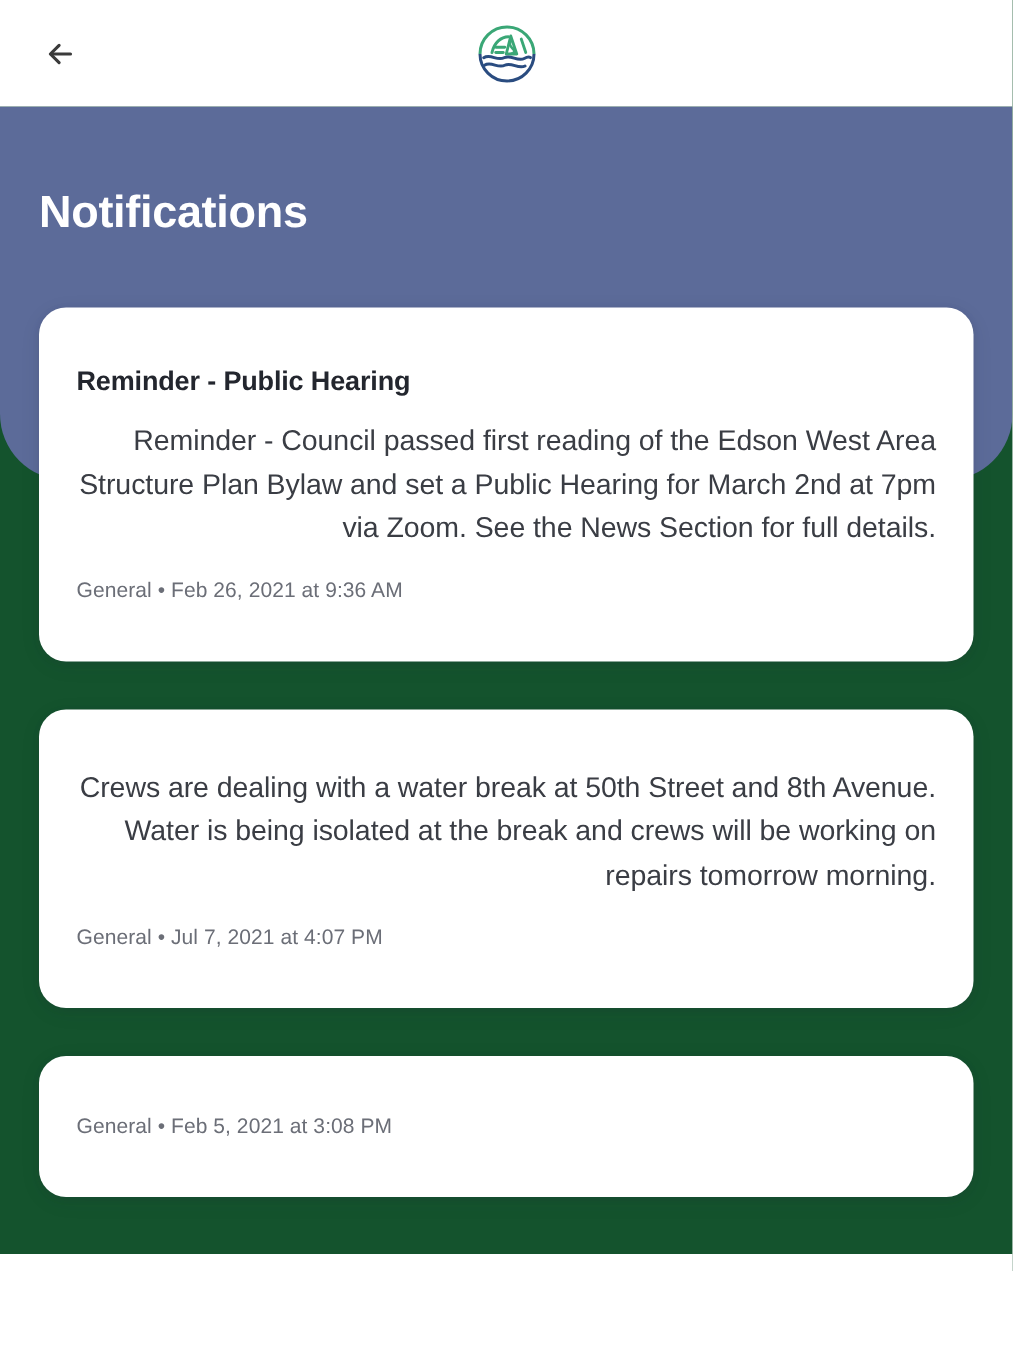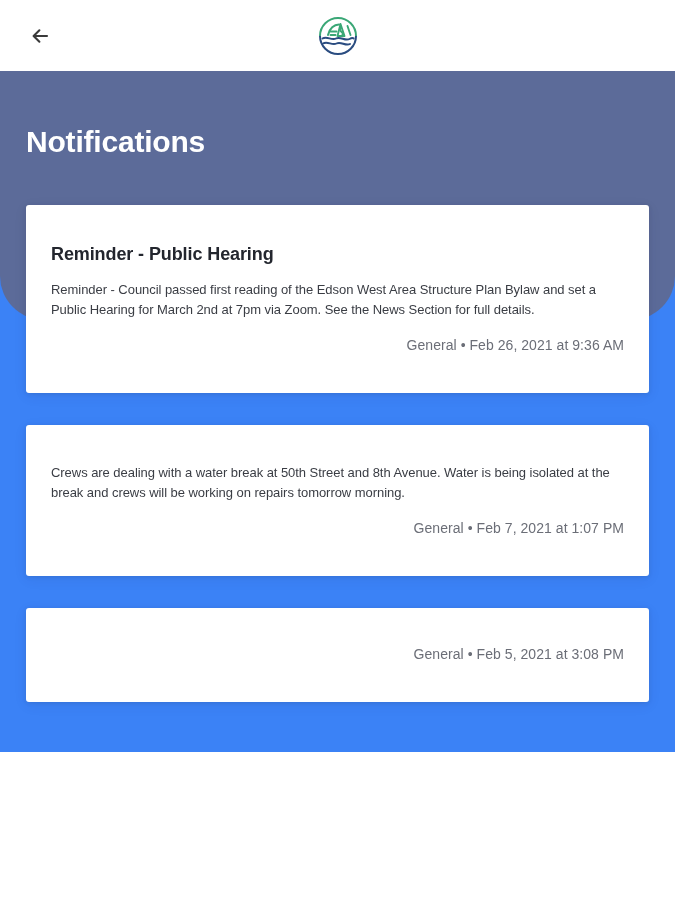--- a/index.html
+++ b/index.html
@@ -6,22 +6,22 @@
   html, body {
     width:675px; height:900px;
     overflow:hidden;
     background:#ffffff;
     font-family:"Liberation Sans", sans-serif;
     -webkit-font-smoothing:antialiased;
   }
 
   #app {
     position:relative;
-    width:675px; height:752px;
-    background:#3b82f6;
+    width:675px; height:836px;
+    background:#14532d;
     overflow:hidden;
   }
 
   
   .appbar {
     position:relative;
     height:71px;
     background:#ffffff;
     display:flex;
     align-items:center;
@@ -69,46 +69,46 @@
   
   .list {
     position:absolute;
     top:205px; left:0;
     width:675px;
     padding:0 26px;
     z-index:3;
   }
   .card {
     background:#ffffff;
-    border-radius:3px;
+    border-radius:18px;
     box-shadow:0 1px 4px rgba(40,45,65,0.13), 0 3px 14px rgba(40,45,65,0.07);
     padding:38px 25px 40px 25px;
     margin-bottom:32px;
     cursor:pointer;
   }
   .card-title {
     font-size:18px;
     font-weight:bold;
     color:#23262e;
     line-height:1.25;
     letter-spacing:-0.1px;
     margin-bottom:14px;
   }
   .card-body {
-    font-size:13px;
+    font-size:19px;
     color:#3a3d44;
     line-height:1.55;
     letter-spacing:-0.05px;
     margin-bottom:17px;
+    text-align:right;
   }
   .card-meta {
     font-size:14px;
     color:#6b6e77;
     letter-spacing:0.05px;
-    text-align:right;
   }
 </style>
 </head>
 <body>
 
 <div id="app">
 
   <div class="appbar">
     <div class="back-btn">
       <span>
@@ -145,21 +145,21 @@
   <div class="list">
 
     <div class="card">
       <div class="card-title">Reminder - Public Hearing</div>
       <div class="card-body">Reminder - Council passed first reading of the Edson West Area Structure Plan Bylaw and set a Public Hearing for March 2nd at 7pm via Zoom. See the News Section for full details.</div>
       <div class="card-meta">General • Feb 26, 2021 at 9:36 AM</div>
     </div>
 
     <div class="card">
       <div class="card-body">Crews are dealing with a water break at 50th Street and 8th Avenue. Water is being isolated at the break and crews will be working on repairs tomorrow morning.</div>
-      <div class="card-meta">General • Feb 7, 2021 at 1:07 PM</div>
+      <div class="card-meta">General • Jul 7, 2021 at 4:07 PM</div>
     </div>
 
     <div class="card">
       <div class="card-meta">General • Feb 5, 2021 at 3:08 PM</div>
     </div>
 
   </div>
 </div>
 
 </body></html>

